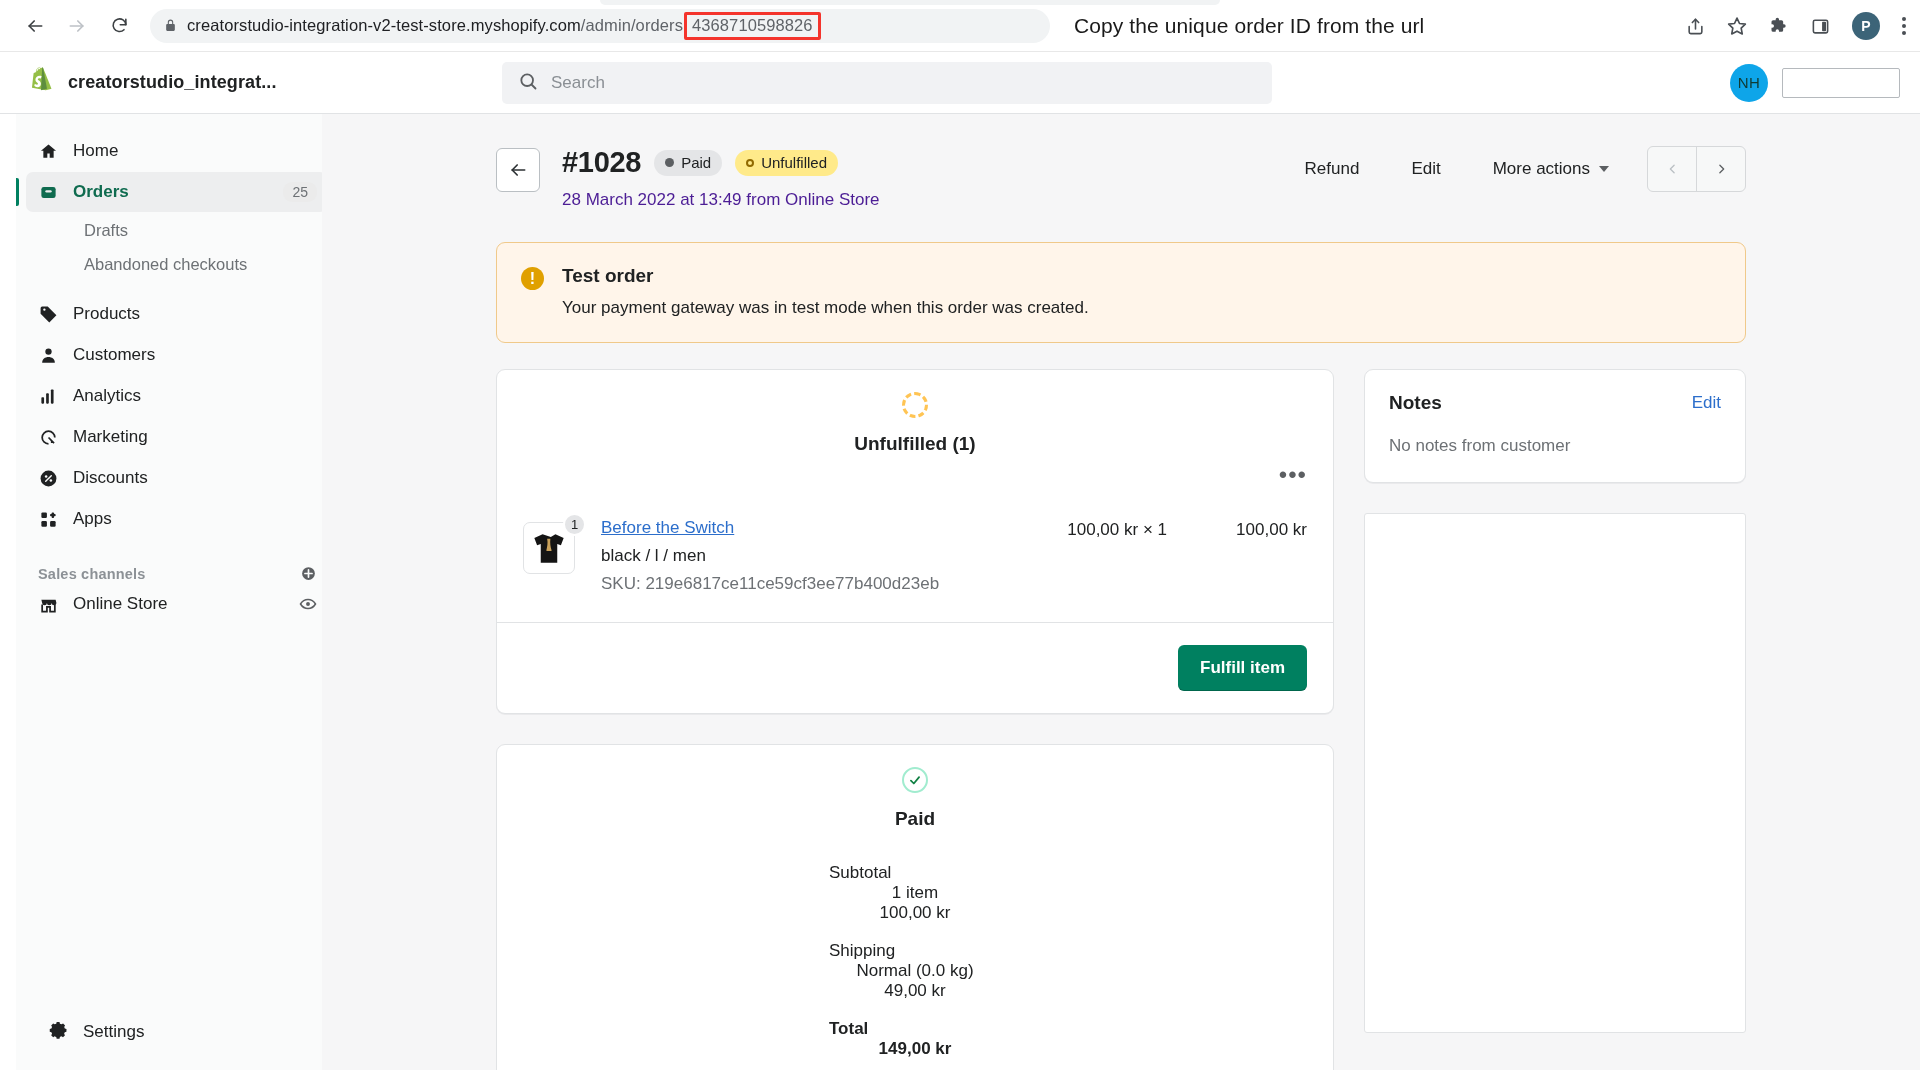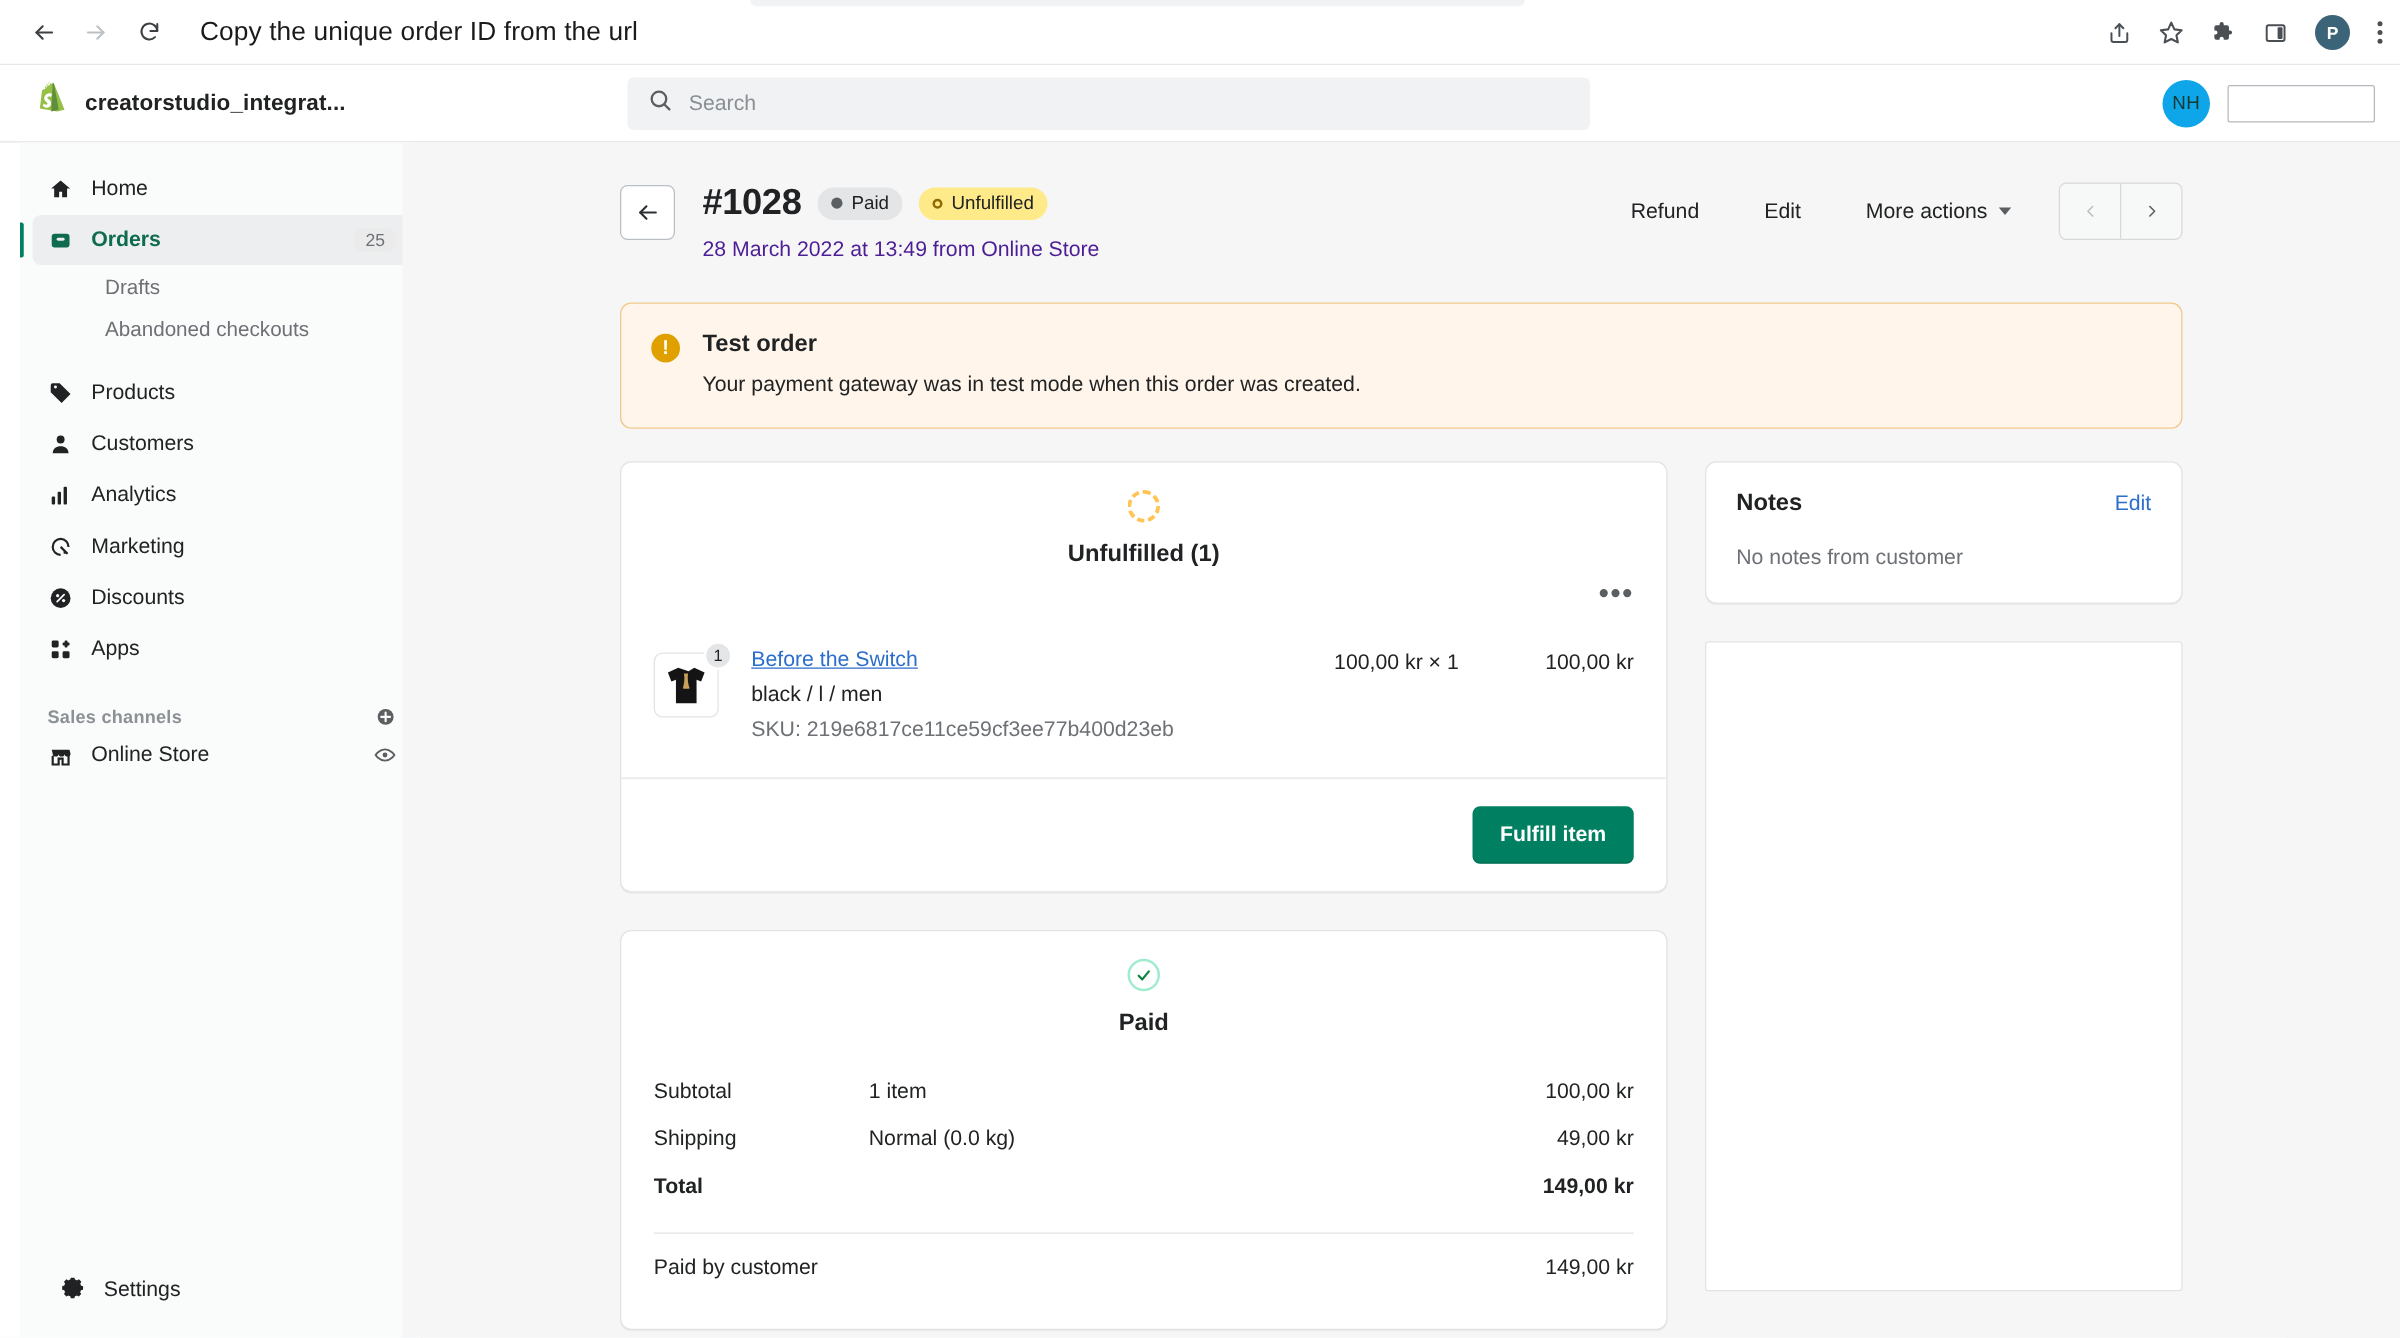--- a/index.html
+++ b/index.html
@@ -264,21 +264,21 @@
   }
   .btn-primary {
     background: #008060; color: #ffffff; font-size: 17px; font-weight: bold;
     border: none; border-radius: 6px; padding: 13px 22px;
     font-family: "Liberation Sans", sans-serif;
     box-shadow: inset 0 -1px 0 rgba(0,0,0,0.2);
   }
 
   
   .paid-body { padding: 4px 26px 30px 26px; }
-  .sum-row { display: flex; align-items: center; padding: 9px 0; font-size: 17px; color: #202223; }
+  .sum-row { display: flex; align-items: center; padding: 9px 0; font-size: 17px; color: #202223; flex-direction: column; }
   .sum-label { width: 172px; }
   .sum-desc { flex: 1; }
   .sum-value { text-align: right; }
   .sum-row.bold .sum-label, .sum-row.bold .sum-value { font-weight: bold; }
   .sum-divider { border-top: 1px solid #e1e3e5; margin: 18px 0 8px 0; }
 
   
   .notes-head {
     display: flex; align-items: center; justify-content: space-between;
     padding: 22px 24px 4px 24px;
@@ -311,20 +311,28 @@
         </svg>
     </div>
     <div class="nav-btn">
       <svg width="19" height="19" viewBox="0 0 24 24" fill="none" stroke="#3c4043" stroke-width="2" stroke-linecap="round" stroke-linejoin="round">
           <path d="M20 11a8 8 0 1 0-2.3 6.3"></path>
           <polyline points="20 4 20 11 13 11"></polyline>
         </svg>
     </div>
   </div>
 
+  <div class="url-pill">
+    <span class="lock-icon">
+      <svg width="13" height="15" viewBox="0 0 24 24" fill="#5f6368">
+          <path d="M12 1a5 5 0 0 0-5 5v3H6a2 2 0 0 0-2 2v9a2 2 0 0 0 2 2h12a2 2 0 0 0 2-2v-9a2 2 0 0 0-2-2h-1V6a5 5 0 0 0-5-5zm0 2a3 3 0 0 1 3 3v3H9V6a3 3 0 0 1 3-3z"></path>
+        </svg>
+    </span>
+    <span class="url-text"><span class="host">creatorstudio-integration-v2-test-store.myshopify.com</span><span>/admin/orders</span><span class="order-id-box">4368710598826</span></span>
+  </div>
 
   <div class="annotation">Copy the unique order ID from the url</div>
 
   <div class="browser-right">
     <span class="chrome-icon">
       <svg width="19" height="19" viewBox="0 0 24 24" fill="none" stroke="#4a4f54" stroke-width="2" stroke-linecap="round" stroke-linejoin="round">
           <path d="M4 12v7a2 2 0 0 0 2 2h12a2 2 0 0 0 2-2v-7"></path>
           <polyline points="8 7 12 3 16 7"></polyline>
           <line x1="12" y1="3" x2="12" y2="15"></line>
         </svg>

